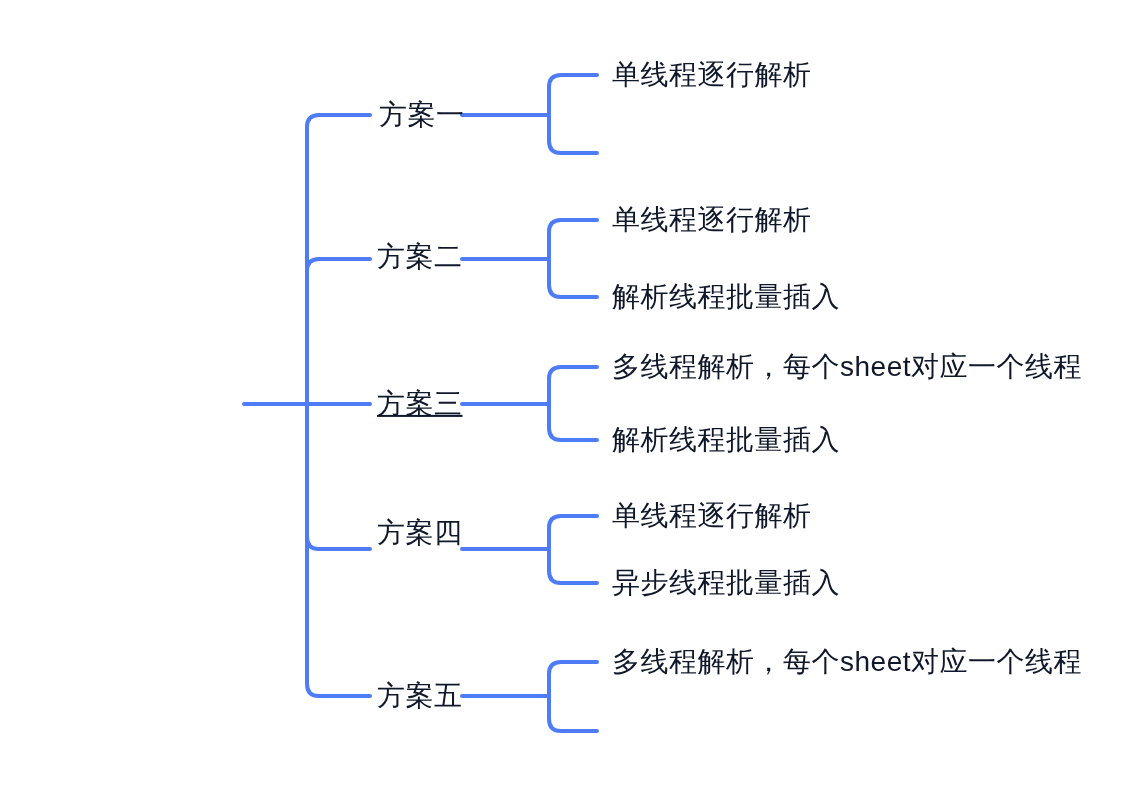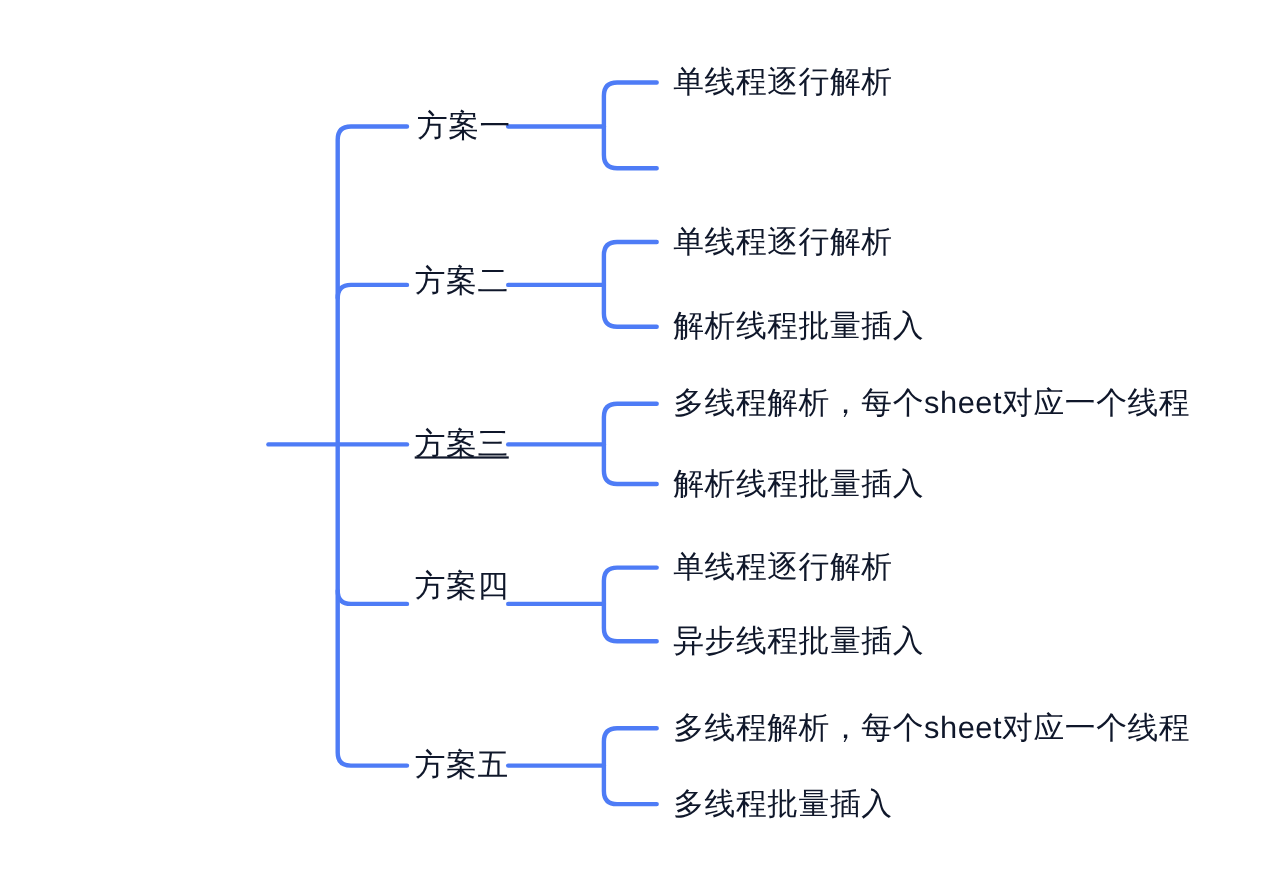--- a/index.html
+++ b/index.html
@@ -93,15 +93,14 @@
   <div class="node leaf leaf-2a">单线程逐行解析</div>
   <div class="node leaf leaf-2b">解析线程批量插入</div>
 
   <div class="node leaf leaf-3a">多线程解析，每个sheet对应一个线程</div>
   <div class="node leaf leaf-3b">解析线程批量插入</div>
 
   <div class="node leaf leaf-4a">单线程逐行解析</div>
   <div class="node leaf leaf-4b">异步线程批量插入</div>
 
   <div class="node leaf leaf-5a">多线程解析，每个sheet对应一个线程</div>
-  <div class="node leaf leaf-5b">多线程批量插入</div>
 
 </div>
 
 </body></html>

